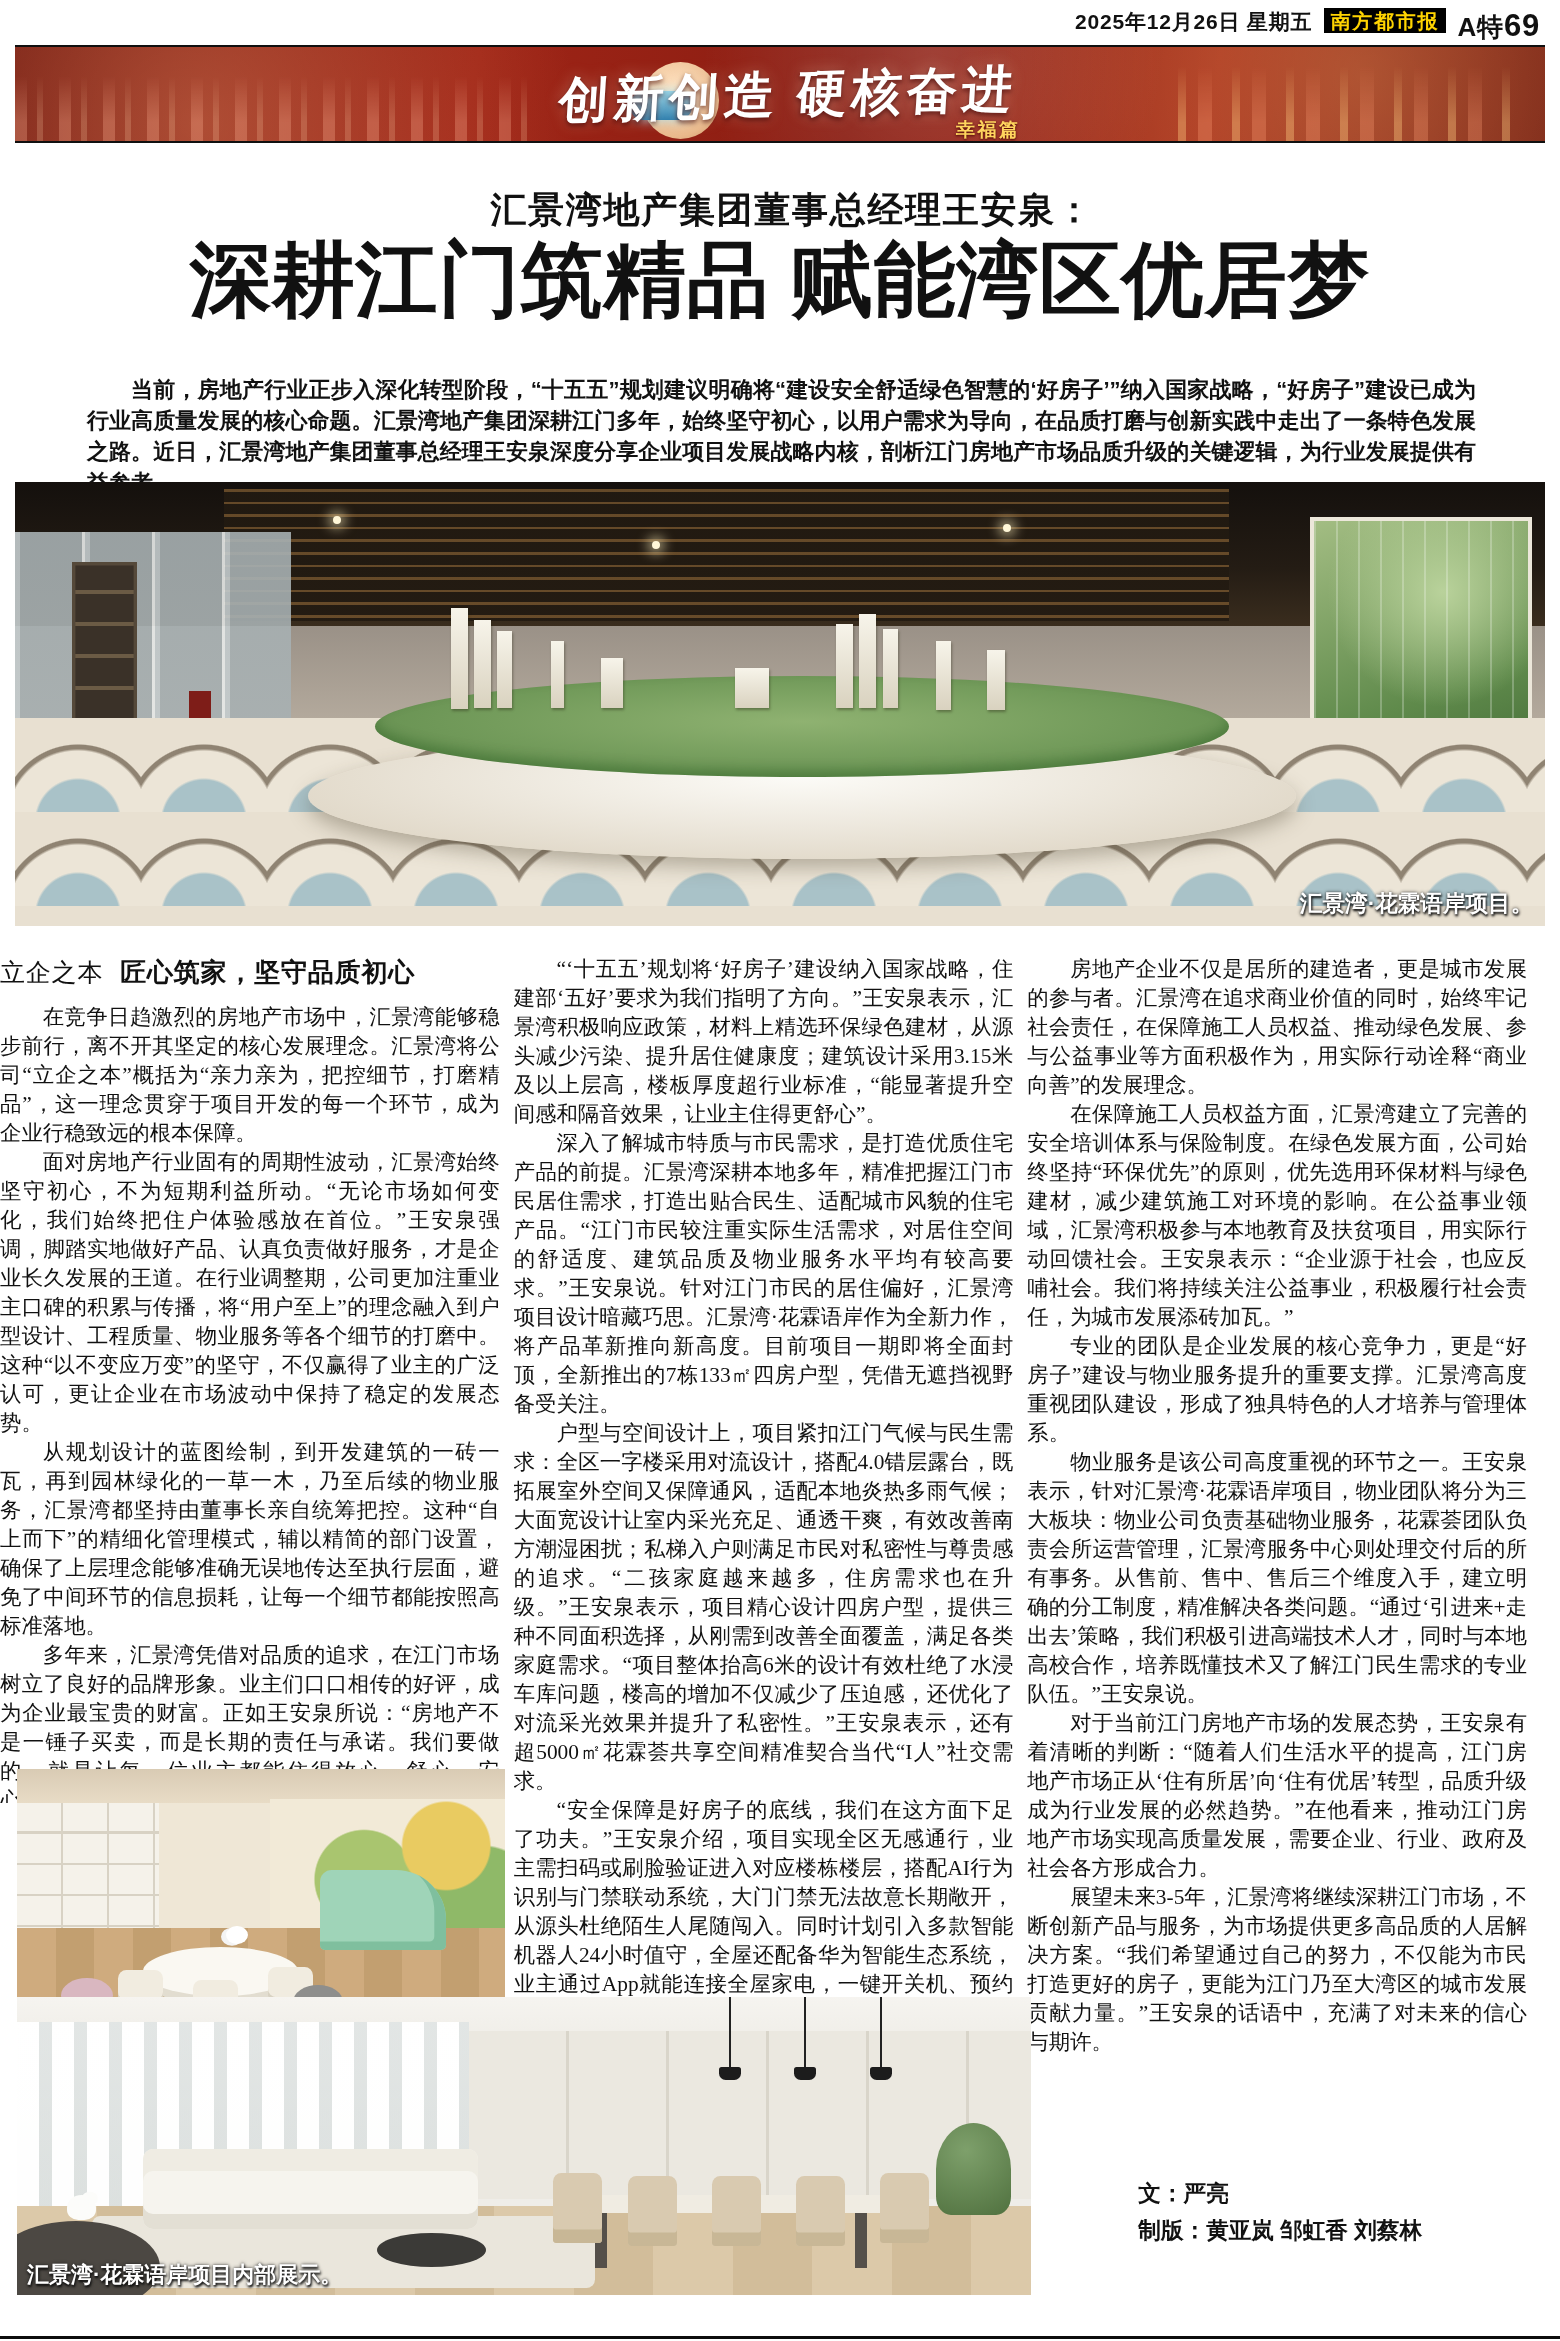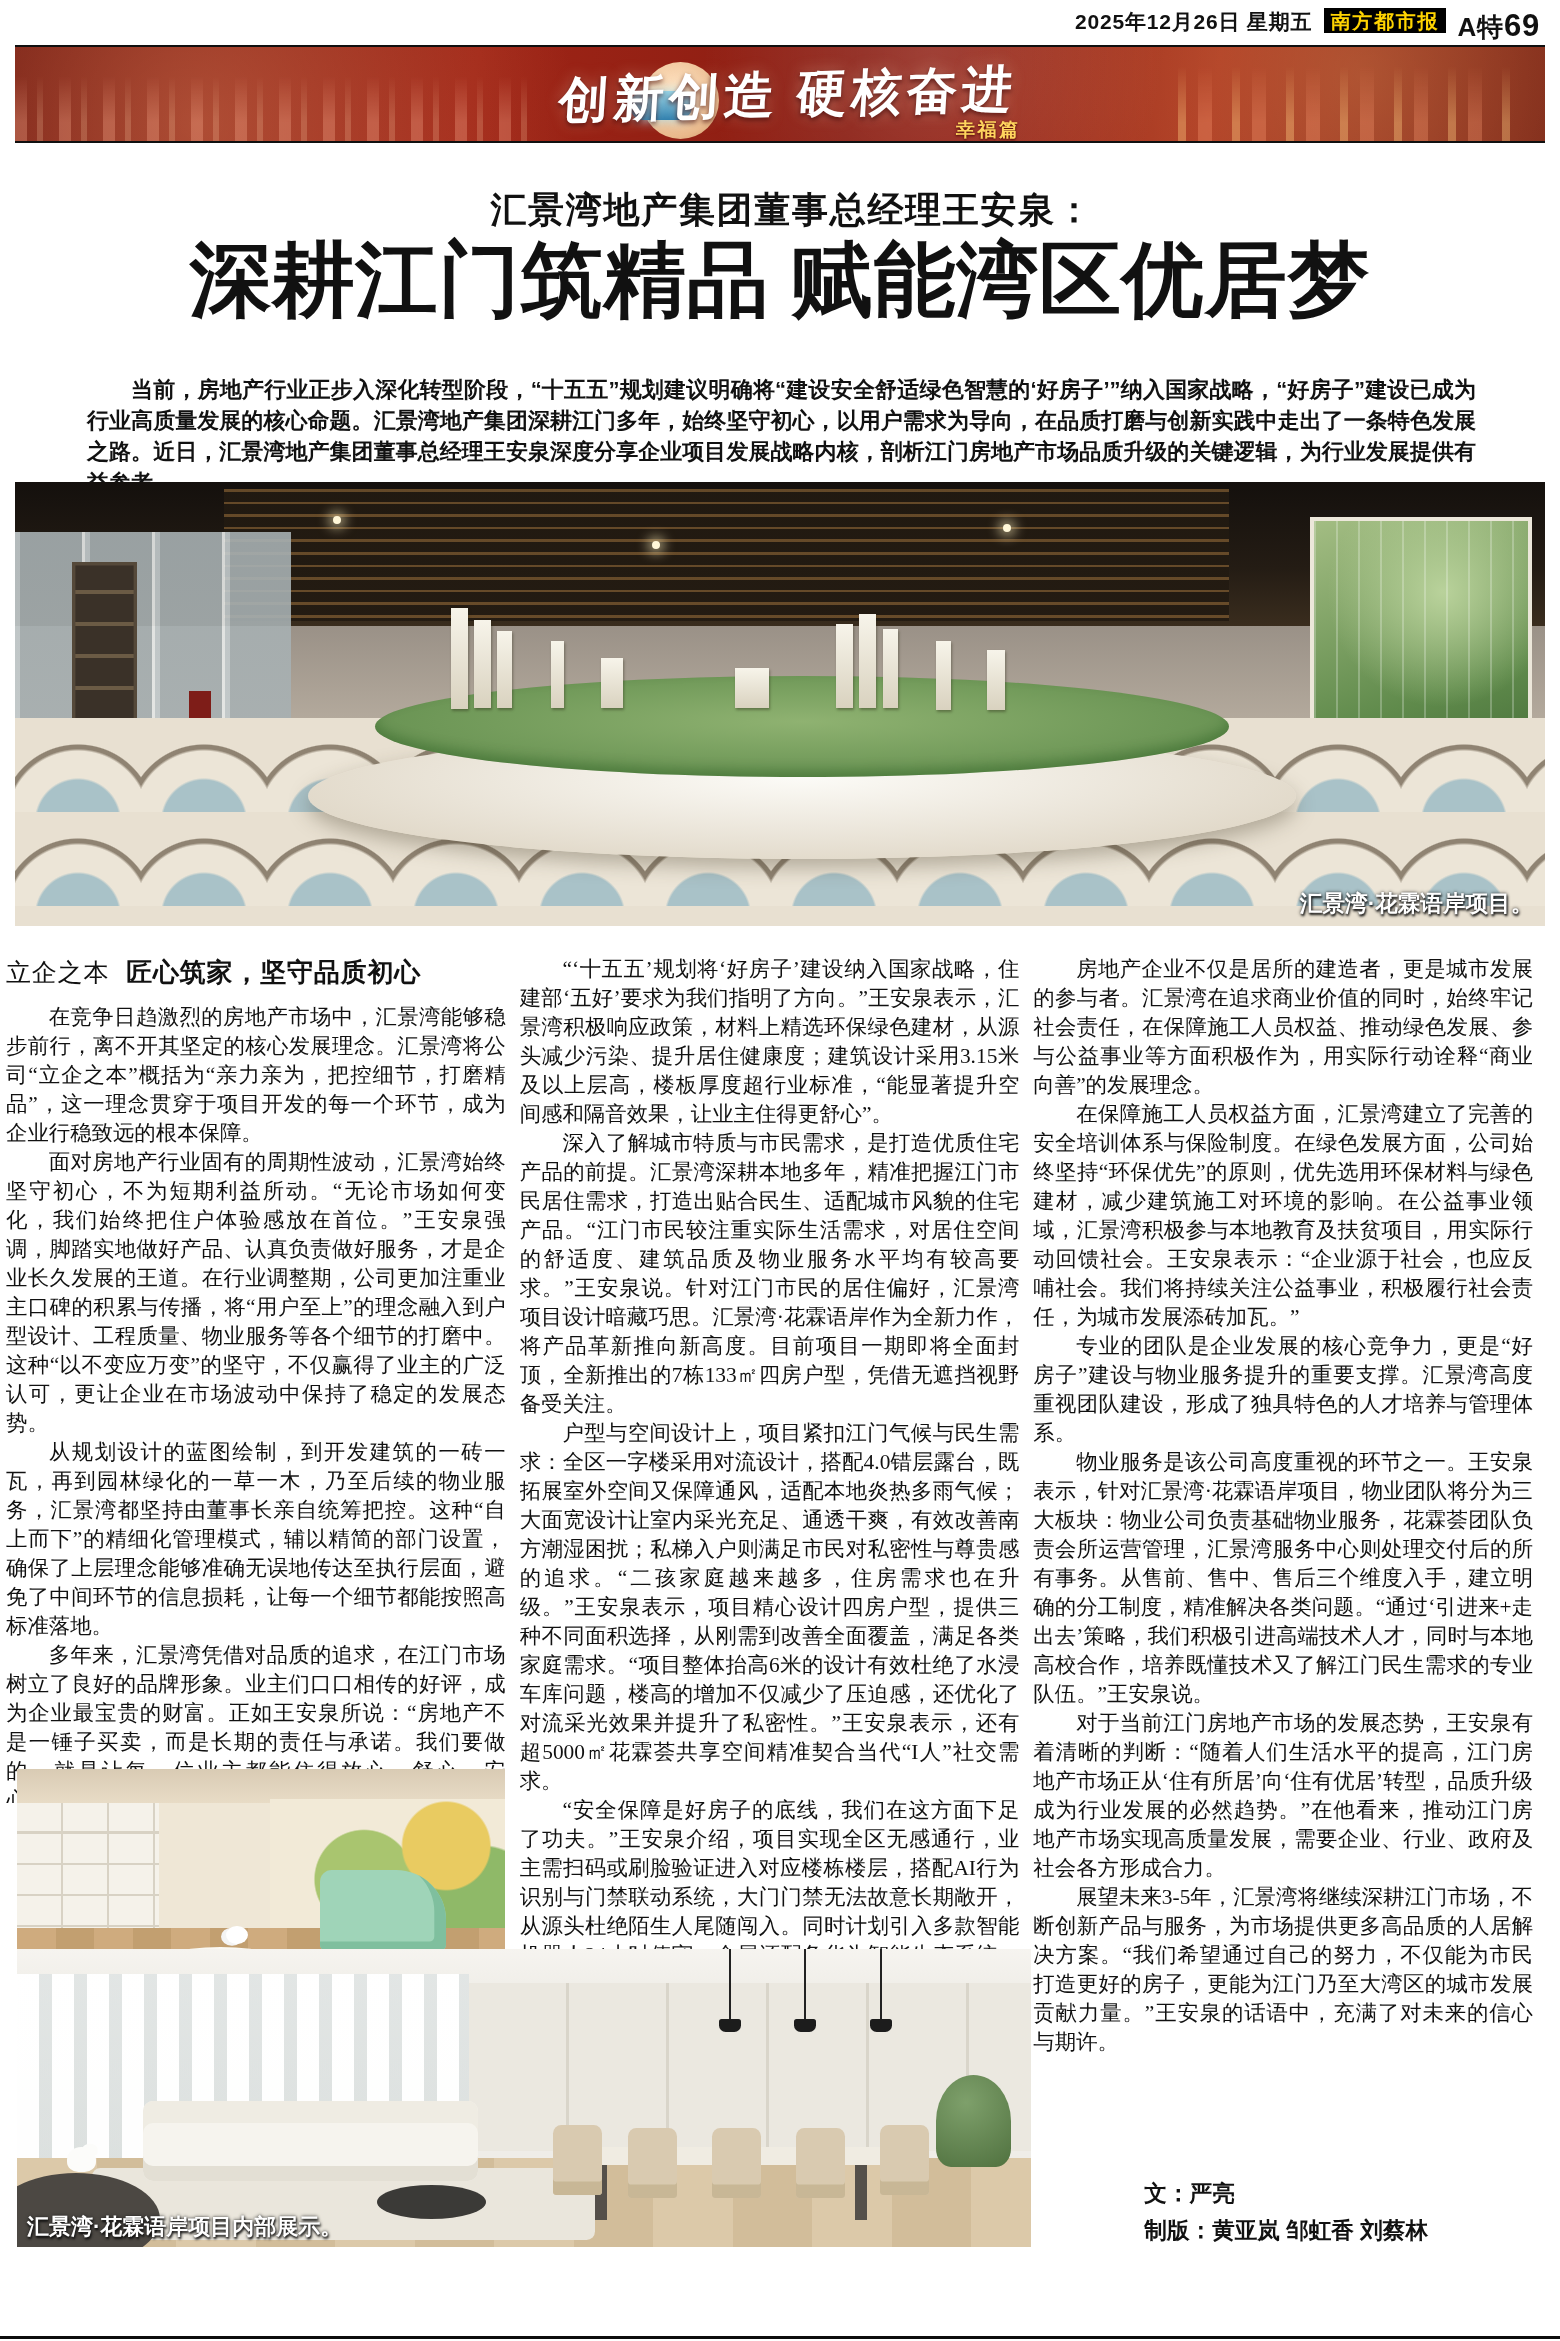--- a/index.html
+++ b/index.html
@@ -79,21 +79,21 @@
          background-size:126px 94px;}
   .hero-podium{position:absolute;left:293px;top:251px;width:988px;height:126px;border-radius:50%;
          background:radial-gradient(ellipse at 50% 35%,#fcfbf7,#ded5c4 85%);box-shadow:0 8.4px 20px rgba(70,60,40,.35);}
   .hero-model{position:absolute;left:360px;top:194px;width:854px;height:101px;border-radius:50%;
          background:radial-gradient(ellipse at 50% 45%,#8fb271,#6a9454 70%,#567f43);box-shadow:inset 0 -6.7px 11.7px rgba(0,60,0,.25);}
   .tower{position:absolute;background:linear-gradient(#f7f4ea,#d9d2bf);box-shadow:0.8px 1.7px 2.5px rgba(40,40,20,.4);}
   .hero-caption{position:absolute;right:11.7px;bottom:6.7px;color:#fff;font-size:22.6px;font-weight:700;
          font-family:"Liberation Sans",sans-serif;text-shadow:0 0 3.4px #222,0.8px 1.7px 2.5px #000;}
 
   
-  .columns{position:absolute;top:955px;left:6px;width:1527px;display:flex;gap:14px;}
+  .columns{position:absolute;top:955px;left:0;width:1527px;display:flex;gap:14px;}
   .col{flex:1;min-width:0;position:relative;}
   .sec-head{display:flex;align-items:baseline;gap:17px;margin-bottom:13.4px;white-space:nowrap;}
   .sec-tag{font-size:25px;font-weight:400;letter-spacing:0.8px;}
   .sec-title{font-family:"Liberation Sans","DejaVu Sans",sans-serif;font-weight:900;font-size:26px;letter-spacing:0.8px;}
   .body{overflow:hidden;}
   .col1 .body{height:800px;}
   .col2 .body{height:1074px;}
   .col3 .body{height:1198px;}
   .body p{margin:0;font-size:21.4px;line-height:29px;text-align:justify;text-indent:2em;}
   .credits{margin:22px 0 0 111px;font-family:"Liberation Sans",sans-serif;font-weight:900;font-size:22.6px;line-height:37px;}
@@ -112,21 +112,21 @@
         background:repeating-linear-gradient(90deg,#cfab7e 0 39px,#c29f70 39px 77px);}
   .pr-slide{position:absolute;top:101px;right:59px;width:126px;height:80px;background:#9fd4b8;border-radius:11.7px 50px 5px 5px;
         box-shadow:inset -11.7px -8.4px 0 #7fbf9e;}
   .pr-table{position:absolute;top:178px;left:126px;width:155px;height:49px;border-radius:50%;background:#faf8f2;box-shadow:0 8.4px 0 #e2ddd0;}
   .pr-chair{position:absolute;width:45px;height:37px;border-radius:8.4px;background:#f1ece0;box-shadow:inset 0 -6.7px 0 #d8d2c2;}
   .pr-pouf1{position:absolute;top:209px;left:44px;width:52px;height:35px;border-radius:50%;background:#d9b7c0;}
   .pr-pouf2{position:absolute;top:216px;left:276px;width:50px;height:34px;border-radius:50%;background:#8e8e8c;}
   .pr-bunny{position:absolute;top:157px;left:209px;width:22px;height:18.4px;border-radius:50%;background:#fff;box-shadow:-5px 1.7px 0 #f4f4f4;}
 
   
-  .photo-living{position:absolute;top:1949px;left:17px;width:1014px;height:298px;overflow:hidden;background:#efede8;}
+  .photo-living{position:absolute;top:1997px;left:17px;width:1014px;height:298px;overflow:hidden;background:#efede8;}
   .lv-ceiling{position:absolute;top:0;left:0;right:0;height:47px;background:linear-gradient(#f6f4f0,#efede7);}
   .lv-window{position:absolute;top:25px;left:0;width:452px;height:193px;
         background:repeating-linear-gradient(90deg,rgba(255,255,255,.95) 0 22px,rgba(208,214,213,.6) 22px 35px),
                    linear-gradient(#fdfdfc,#eef0ee);}
   .lv-wall{position:absolute;top:34px;left:452px;right:0;height:168px;background:#ebe8e0;
         background-image:repeating-linear-gradient(90deg,transparent 0 97px,#d9d5ca 97px 100px);}
   .lv-floor{position:absolute;top:209px;left:0;right:0;bottom:0;
         background:repeating-linear-gradient(90deg,#dcc9a9 0 80px,#d2bd9a 80px 159px);}
   .lv-rug{position:absolute;top:219px;left:75px;width:503px;height:72px;border-radius:8.4px;background:#eae6dc;}
   .lv-sofa{position:absolute;top:152px;left:126px;width:335px;height:80px;border-radius:10px;background:#f6f4ee;

